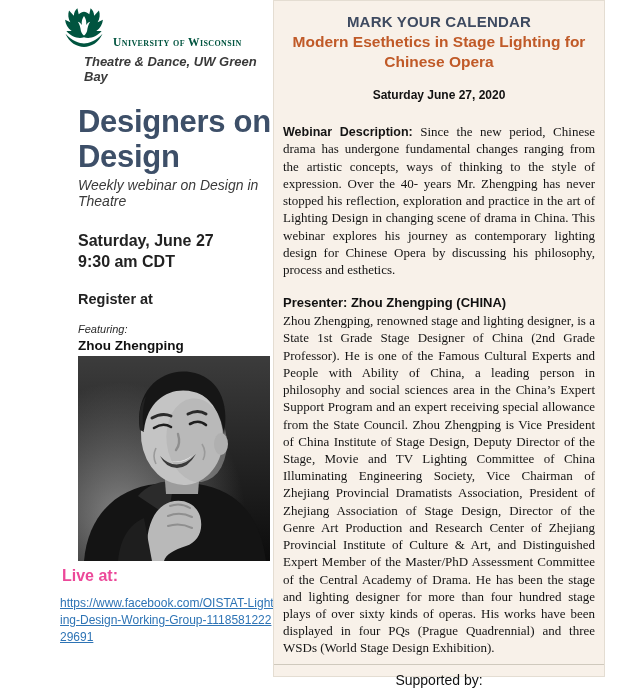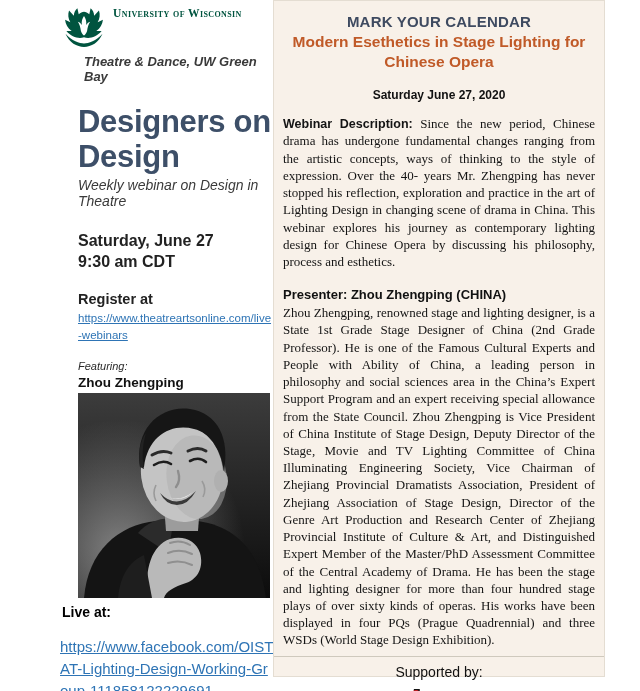--- a/index.html
+++ b/index.html
@@ -9,21 +9,21 @@
     font-family:"Liberation Sans", sans-serif;
     color:#1a1a1a;
     position:relative;
     overflow:hidden;
   }
   .page { position:absolute; inset:0; }
 
   
   .left-col { position:absolute; left:0; top:0; width:273px; height:691px; background:#fff; }
 
-  .logo-row { display:flex; align-items:flex-start; gap:7px; margin:8px 0 0 62px; }
+  .logo-row { display:flex; align-items:flex-end; gap:7px; margin:8px 0 0 62px; }
   .phoenix { width:44px; height:40px; flex:0 0 auto; }
   .logo-text { color:#00543f; line-height:1; }
   .logo-line1 { font-family:"Liberation Serif", serif; font-variant:small-caps; font-size:11.5px; letter-spacing:0.4px; font-weight:bold; }
   .logo-line2 { font-family:"Liberation Serif", serif; font-size:24px; letter-spacing:1px; font-weight:normal; margin-top:1px; }
 
   .dept { margin:6px 0 0 84px; font-style:italic; font-weight:bold; font-size:13px; color:#3a3a3a; }
 
   .main-title { margin:20px 0 0 78px; width:200px; font-size:31px; font-weight:bold; color:#3d4f68; line-height:1.13; letter-spacing:-0.3px; }
   .subtitle { margin:3px 0 0 78px; font-style:italic; font-size:14px; color:#3a3a3a; }
 
@@ -31,36 +31,36 @@
 
   .register-label { margin:18px 0 0 78px; font-size:14.5px; font-weight:bold; color:#222; }
   .register-link { display:block; margin:3px 0 0 78px; width:196px; font-size:11.5px; line-height:1.5;
                    color:#2e74b5; text-decoration:underline; word-break:break-all; }
 
   .featuring { margin:16px 12px 0 78px; font-style:italic; font-size:11px; color:#2a2a2a; }
   .feat-name { margin:3px 0 0 78px; font-size:13.5px; font-weight:bold; color:#111; }
 
   .photo { margin:3px 0 0 78px; width:192px; height:205px; display:block; }
 
-  .live-label { margin:6px 0 16px 62px; font-size:14px; font-weight:bold; color:#000000; }
-  .live-link { display:block; margin:1px 0 0 60px; width:214px; font-size:15px; line-height:1.45;
+  .live-label { margin:6px 0 10px 62px; font-size:16px; font-weight:bold; color:#ec4899; }
+  .live-link { display:block; margin:1px 0 0 60px; width:214px; font-size:12px; line-height:1.45;
                color:#2e74b5; text-decoration:underline; word-break:break-all; }
 
   
   .right-col {
     position:absolute; left:273px; top:0; width:332px; height:677px;
     background:#f8f1e9; border:1px solid #e4ddd2;
     padding:8px 9px 0 9px;
   }
   .kicker { text-align:center; font-size:15px; font-weight:bold; color:#3e4a60; letter-spacing:0.2px; margin-top:4px; }
   .r-title { text-align:center; font-size:15.5px; font-weight:bold; color:#c05a28; line-height:1.32; margin:2px 8px 0 8px; }
   .r-date { text-align:center; font-size:12px; font-weight:bold; color:#111; margin-top:15px; }
 
   .body-copy { font-family:"Liberation Serif", serif; font-size:13px; line-height:1.325; color:#141414; text-align:justify; }
-  .desc { margin-top:13px; }
+  .desc { margin-top:21px; }
   .lead-label { font-family:"Liberation Sans", sans-serif; font-weight:bold; font-size:12.5px; }
 
   .presenter-h { margin-top:17px; font-size:13px; font-weight:bold; color:#111; }
   .bio { margin-top:2px; }
 
   .divider { border:none; border-top:1px solid #cfc9bd; margin:7px -9px 0 -9px; }
   .supported { text-align:center; font-size:14px; color:#111; margin-top:7px; }
 
   .oistat-box { width:178px; margin:4px auto 0 auto; background:#ffffff; padding:2px 10px 4px 10px; text-align:center; }
   .oistat-word { position:relative; display:inline-block; font-family:"DejaVu Sans", sans-serif; font-weight:bold;
@@ -93,21 +93,20 @@
 
     <h1 class="main-title">Designers on Design</h1>
     <div class="subtitle">Weekly webinar on Design in Theatre</div>
 
     <div class="when">
       <div>Saturday, June 27</div>
       <div>9:30 am CDT</div>
     </div>
 
     <div class="register-label">Register at</div>
-    <a href="#" class="register-link">https://www.theatreartsonline.com/live-webinars</a>
 
     <div class="featuring">Featuring:</div>
     <div class="feat-name">Zhou Zhengping</div>
 
     <svg class="photo" viewBox="0 0 192 205" aria-hidden="true">
       <defs>
         <linearGradient id="bgG" x1="0" y1="0" x2="0" y2="1">
           <stop offset="0" stop-color="#3c3c3c"></stop>
             <stop offset="1" stop-color="#0c0c0c"></stop>
         </linearGradient>

